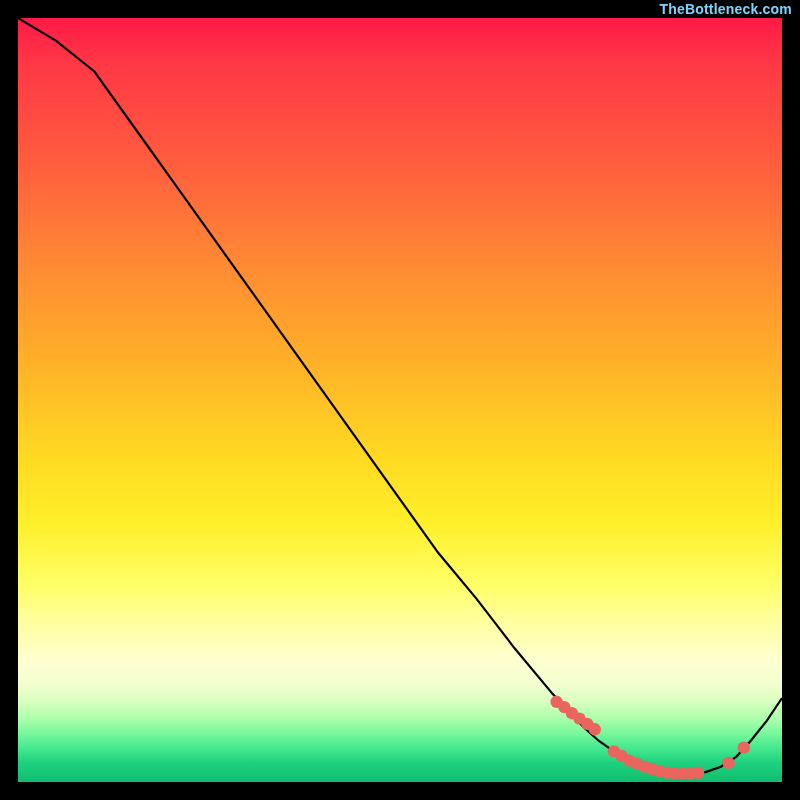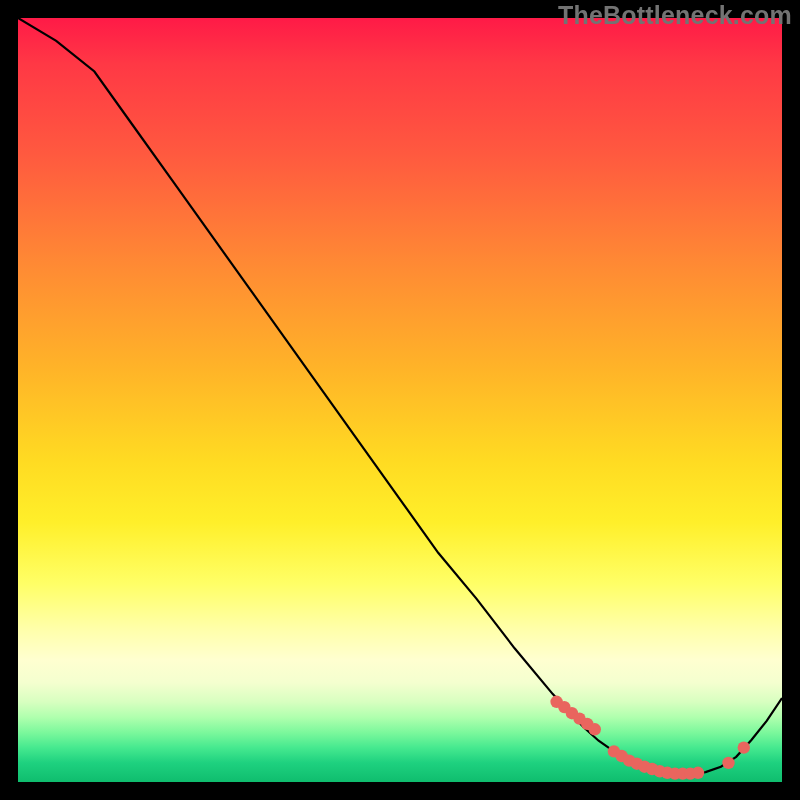--- a/index.html
+++ b/index.html
@@ -50,23 +50,23 @@
     left: 18px;
     top: 18px;
     width: 764px;
     height: 764px;
   }
   .watermark {
     position: absolute;
     top: 1px;
     right: 8px;
     font-family: Arial, Helvetica, sans-serif;
-    font-size: 25px;
+    font-size: 14px;
     font-weight: bold;
-    color: #737373;
+    color: #7dd3fc;
     letter-spacing: 0.2px;
   }
 </style>
 </head>
 <body>
 
 <div class="stage">
   <div class="plot"></div>
 
   <svg class="svg-layer" viewBox="0 0 764 764" preserveAspectRatio="none">

